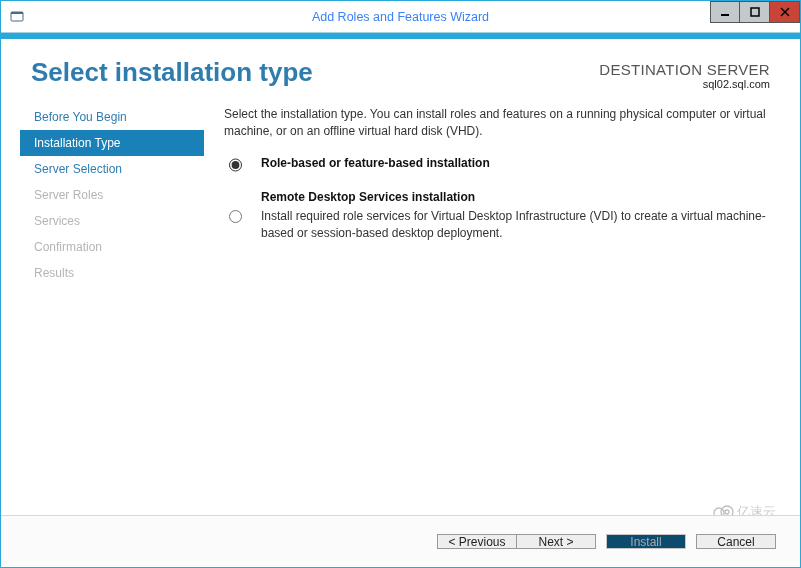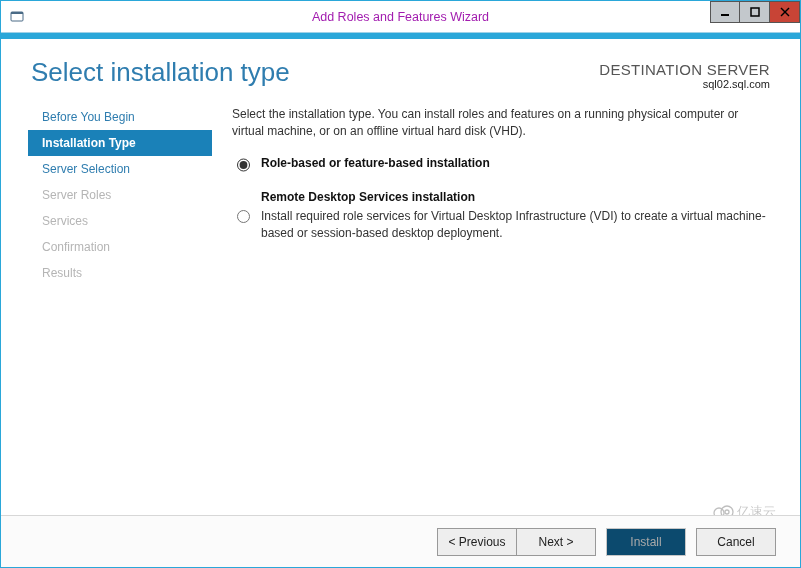--- a/index.html
+++ b/index.html
@@ -27,21 +27,21 @@
     margin-left: 8px;
     display: inline-flex;
     align-items: center;
     justify-content: center;
   }
   .title-text {
     position: absolute;
     left: 0; right: 0;
     text-align: center;
     font-size: 12.5px;
-    color: #a21caf;
+    color: #3b82f6;
     pointer-events: none;
   }
   .win-controls {
     margin-left: auto;
     display: flex;
     height: 22px;
     align-self: flex-start;
   }
   .win-btn {
     width: 30px; height: 22px;
@@ -63,68 +63,67 @@
     height: 6px;
     background: #2aa7d9;
   }
   .header {
     display: flex;
     justify-content: space-between;
     padding: 18px 30px 8px 30px;
   }
   .page-title {
     font-size: 26px;
-    font-weight: 400;
+    font-weight: 700;
     color: #2f7daf;
   }
   .dest {
     text-align: right;
     font-size: 11px;
     color: #555;
     padding-top: 4px;
   }
   .dest .srv { font-size: 15px; letter-spacing: .3px; }
   .dest .name { color: #222; }
   .body {
     display: flex;
-    padding: 6px 0 0 11px;
+    padding: 6px 0 0 3px;
     height: 388px;
   }
   .sidebar {
     width: 200px;
     padding-left: 30px;
     padding-right: 0;
   }
   .side-item {
     font-size: 12px;
     color: #2f7daf;
     padding: 6px 10px 6px 14px;
     margin-left: -14px;
     cursor: pointer;
   }
   .side-item.active {
     background: #1a81b8;
     color: #fff;
-    font-weight: bold;
   }
   .side-item.disabled {
     color: #b5b5b5;
     cursor: default;
   }
   .content {
     flex: 1;
     padding: 2px 30px 0 20px;
     color: #333;
     font-size: 12px;
     line-height: 1.45;
   }
   .intro { margin-bottom: 14px; }
   .opt {
     display: flex;
-    gap: 8px;
+    gap: 16px;
     margin-bottom: 16px;
   }
   .opt input[type=radio] {
     margin-top: 2px;
     accent-color: #333;
   }
   .opt-title { font-weight: bold; color: #111; margin-bottom: 1px; }
   .opt-desc { color: #333; }
   .footer {
     position: absolute;
@@ -133,21 +132,21 @@
     border-top: 1px solid #d7d7d7;
     display: flex;
     align-items: center;
     justify-content: flex-end;
     gap: 10px;
     padding: 0 24px;
     background: #fbfbfb;
   }
   .btn {
     min-width: 80px;
-    height: 28px;
+    height: 15px;
     border: 1px solid #999;
     background: #eee;
     font-size: 12px;
     color: #222;
     padding: 0 9px;
     cursor: pointer;
   }
   .btn.disabled {
     color: #a9a9a9;
     background: #0c4a6e;

